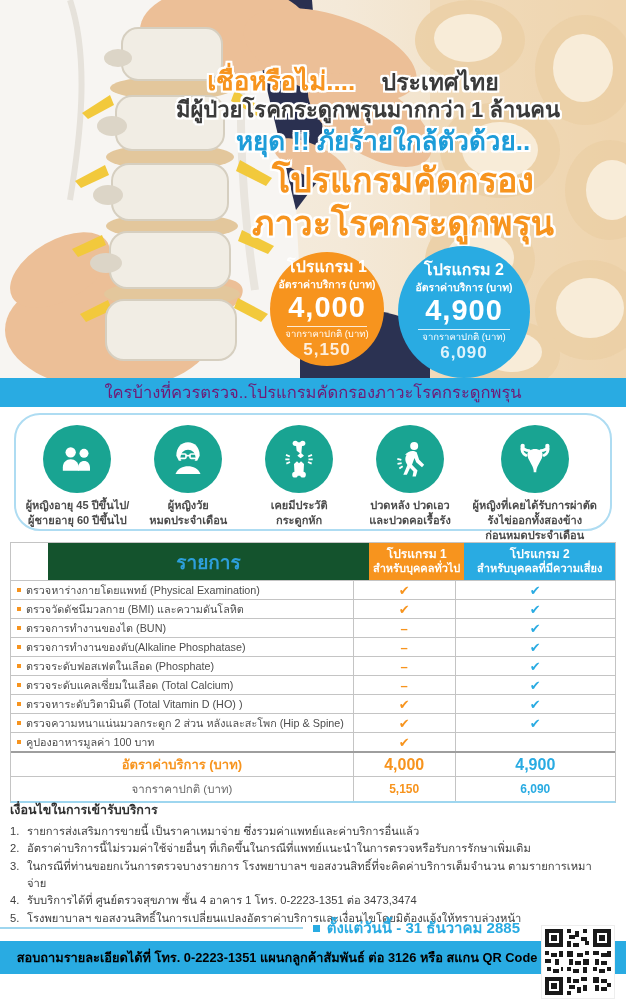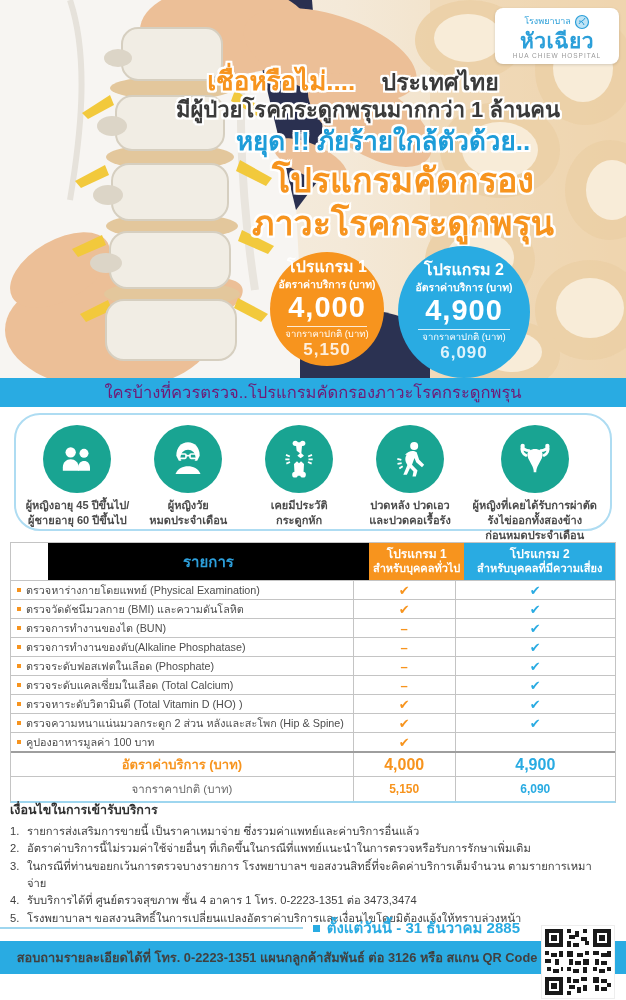--- a/index.html
+++ b/index.html
@@ -50,21 +50,21 @@
   .who-item{display:flex;flex-direction:column;align-items:center;text-align:center;flex:1 1 0;}
   .who-item.wide{flex:1.25 1 0;}
   .who-ico{width:68px;height:68px;border-radius:50%;background:var(--teal);display:flex;
     align-items:center;justify-content:center;margin-bottom:5px;}
   .who-label{font-size:11px;color:#4a4a4a;font-weight:bold;line-height:1.35;white-space:pre-line;}
 
   
   .ptable{position:absolute;left:10px;top:542px;width:606px;border:1px solid var(--tborder);
     border-bottom:2px solid #9ed6ef;}
   .thead{display:flex;height:37px;}
-  .th-item{width:343px;background:#000000;color:#2D9FDB;font-weight:bold;font-size:15px;
+  .th-item{width:343px;background:#14532d;color:#2D9FDB;font-weight:bold;font-size:19px;
     display:flex;align-items:center;justify-content:center;margin-left:37px;}
   .th-p1{width:102px;background:var(--orange);}
   .th-p2{width:161px;background:var(--blue);}
   .th-prog{color:#fff;display:flex;flex-direction:column;align-items:center;justify-content:center;
     font-weight:bold;font-size:11px;line-height:1.25;}
   .th-prog .l1{font-size:12px;}
   .trow{display:flex;height:19px;border-top:1px solid var(--tborder);align-items:stretch;}
   .cell-item{width:343px;display:flex;align-items:center;font-size:10.8px;color:var(--rowtext);
     padding-left:6px;gap:5px;white-space:nowrap;overflow:hidden;}
   .bullet{width:4px;height:4px;background:var(--orange);flex:0 0 auto;}
@@ -89,21 +89,21 @@
   .conds ol{list-style:none;counter-reset:c;}
   .conds li{font-size:11.2px;line-height:1.55;counter-increment:c;display:flex;gap:5px;}
   .conds li::before{content:counter(c) ".";flex:0 0 12px;}
 
   
   .valid-row{position:absolute;left:0;top:918px;width:520px;height:20px;display:flex;align-items:center;}
   .valid-line{flex:1 1 auto;height:2px;background:#9ED6EF;}
   .valid-sq{width:7px;height:7px;background:var(--blue);margin:0 7px 0 10px;flex:0 0 auto;}
   .valid-text{color:var(--blue);font-weight:bold;font-size:15px;white-space:nowrap;}
   .contact-bar{position:absolute;left:0;top:941px;width:626px;height:33px;background:var(--blue);
-    color:#404040;font-weight:bold;font-size:12.8px;display:flex;align-items:center;justify-content:center;
+    color:#000000;font-weight:bold;font-size:12.8px;display:flex;align-items:center;justify-content:center;
     padding-right:72px;}
   .qr-box{position:absolute;right:12px;top:926px;width:72px;height:72px;background:#fff;
     padding:3px;box-shadow:0 0 0 1px #eee;}
 </style>
 </head>
 <body>
 
 <div class="poster">
 
   <div class="hero">
@@ -182,31 +182,20 @@
         </g>
         <g fill="#dcd5c7">
           <ellipse cx="118" cy="58" rx="14" ry="9"></ellipse>
             <ellipse cx="112" cy="126" rx="15" ry="10"></ellipse>
           <ellipse cx="108" cy="195" rx="15" ry="10"></ellipse>
             <ellipse cx="106" cy="263" rx="16" ry="10"></ellipse>
         </g>
       </g>
     </svg>
 
-    <div class="logo-card">
-      <div class="logo-row">
-        <span class="logo-small">โรงพยาบาล</span>
-        <svg width="16" height="16" viewBox="0 0 16 16">
-          <circle cx="8" cy="8" r="6.5" fill="#bfe3f5" stroke="#2B9FD9" stroke-width="1.2"></circle>
-          <path d="M5 10c1-3 5-3 6-6M5 7c2 0 4 1 5 4" stroke="#2B9FD9" stroke-width="1" fill="none"></path>
-        </svg>
-      </div>
-      <div class="logo-name">หัวเฉียว</div>
-      <div class="logo-sub">HUA CHIEW HOSPITAL</div>
-    </div>
 
     <div class="hl hl1 outline-w">
       <span class="accent">เชื่อหรือไม่....</span>
       <span class="rest">ประเทศไทย</span>
     </div>
     <div class="hl hl2 outline-w">มีผู้ป่วยโรคกระดูกพรุนมากกว่า 1 ล้านคน</div>
     <div class="hl hl-stop outline-w">หยุด !! ภัยร้ายใกล้ตัวด้วย..</div>
     <div class="hl hl-prog1 outline-w">โปรแกรมคัดกรอง</div>
     <div class="hl hl-prog2 outline-w">ภาวะโรคกระดูกพรุน</div>
 

